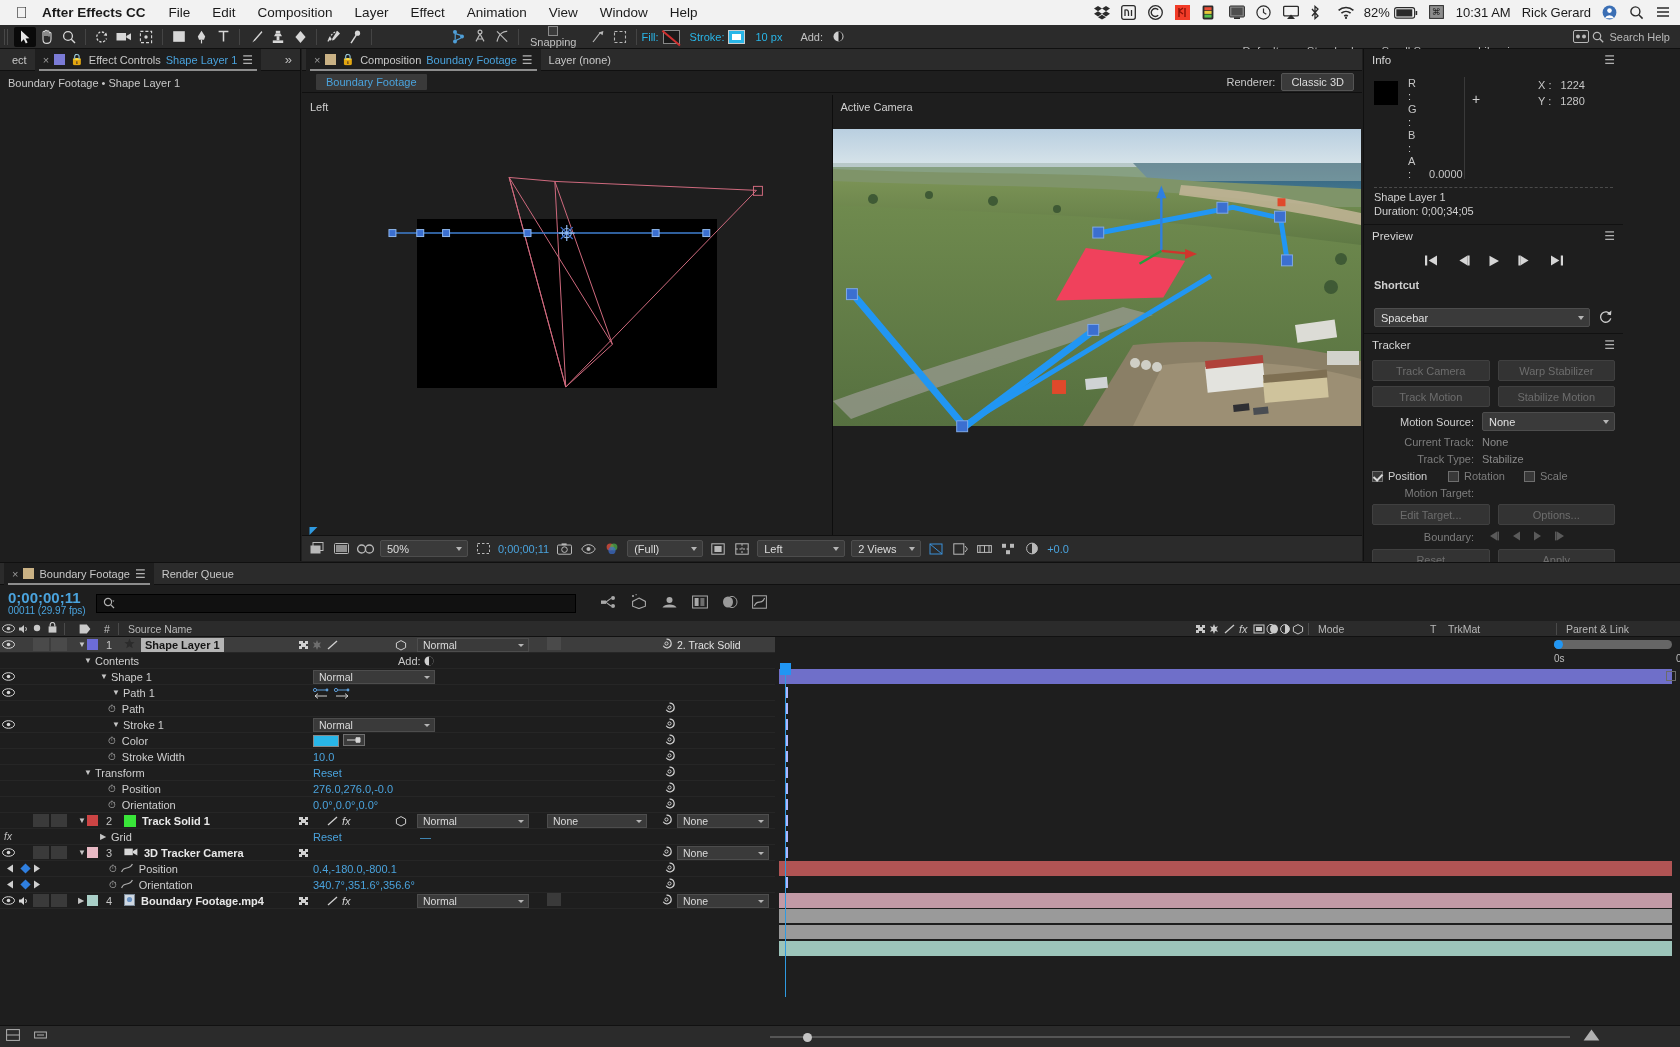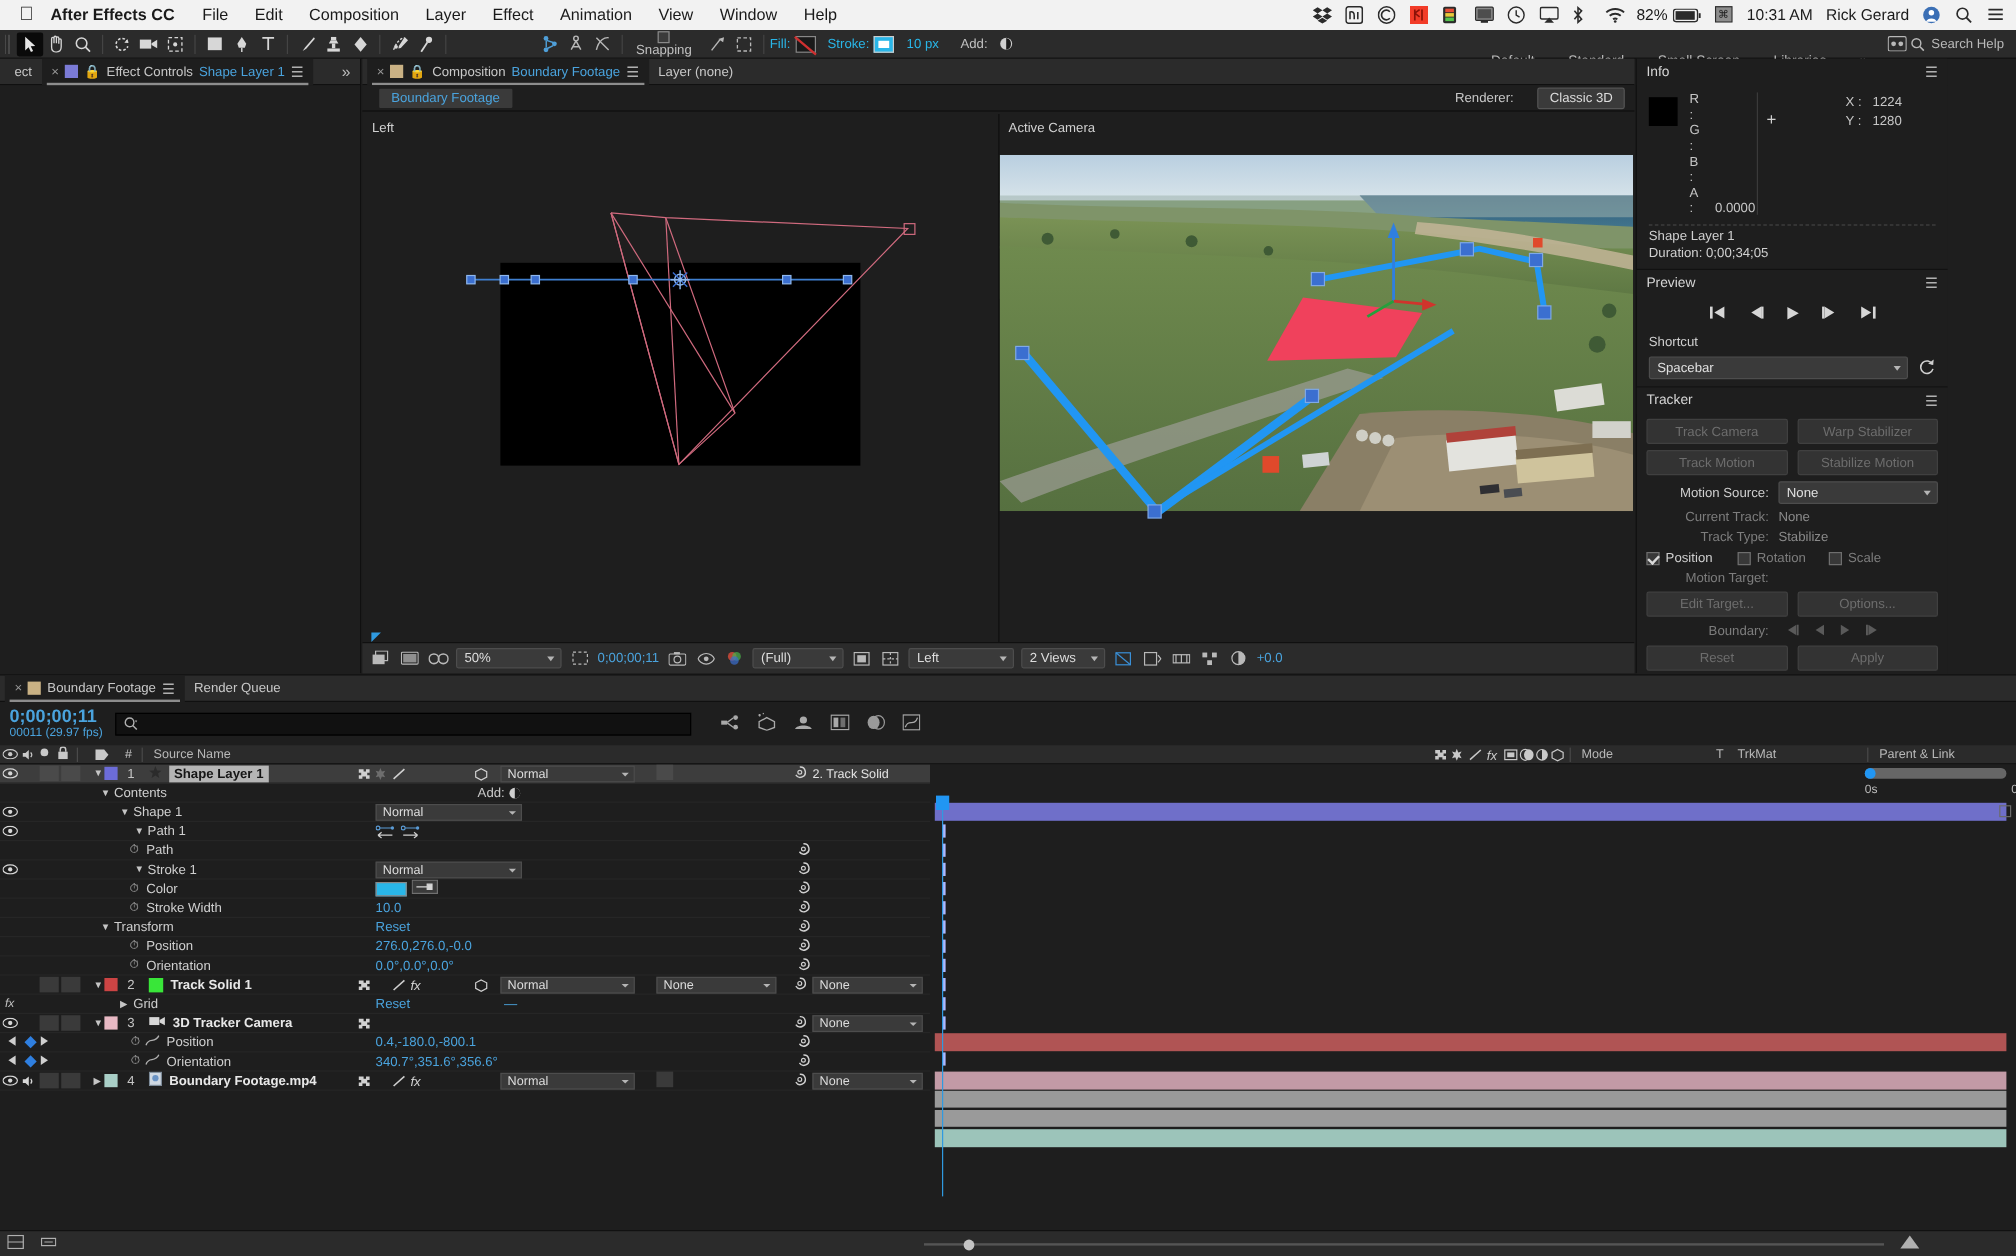--- a/index.html
+++ b/index.html
@@ -67,21 +67,21 @@
   #effectctl { left:0; top:49px; width:301px; height:512px; background:#1e1e1e; border-right:1px solid #101010;}
   #effectctl .sub { padding:6px 8px; font-size:11px; color:#c8c8c8; }
 
   
   #comppanel { left:302px; top:49px; width:1060px; height:512px; background:#1e1e1e; }
   .compheader { height:22px; background:#2b2b2b; display:flex; align-items:center; font-size:11px; padding-left:4px;
                 border-bottom:1px solid #101010;}
   .compnamebar { height:22px; background:#1e1e1e; display:flex; align-items:center; padding-left:14px;
                  font-size:11px; border-bottom:1px solid #101010; position:relative;}
   .compnamebtn { background:#3a3a3a; padding:2px 10px; color:#4aa3dd; border-radius:1px; }
-  .renderer { position:absolute; right:8px; top:2px; display:flex; align-items:center; gap:20px;}
+  .renderer { position:absolute; right:8px; top:2px; display:flex; align-items:center; gap:6px;}
   .rendbtn { background:#3a3a3a; border:1px solid #555; padding:2px 9px; color:#ddd; border-radius:2px;}
   .viewports { position:absolute; left:0; top:46px; right:0; bottom:26px; display:flex; background:#1e1e1e;}
   .vp { position:relative; flex:1; background:#1e1e1e; }
   .vp.left-vp { border-right:1px solid #0d0d0d; }
   .vplabel { position:absolute; left:8px; top:6px; font-size:11px; color:#d0d0d0; z-index:5;}
   .compfooter { position:absolute; left:0; right:0; bottom:0; height:26px; background:#2b2b2b;
                 display:flex; align-items:center; gap:6px; padding-left:6px; font-size:11px;
                 border-top:1px solid #101010;}
   .ddown { background:#3a3a3a; border:1px solid #4d4d4d; height:17px; display:flex; align-items:center;
            padding:0 16px 0 6px; position:relative; color:#ddd; font-size:11px; border-radius:2px;}
@@ -99,21 +99,21 @@
   .colorchip { width:24px;height:24px;background:#000; margin-top:4px;}
   .rgbcol { font-size:11px; line-height:13px; color:#c6c6c6; }
   .rgbcol div span.k { display:inline-block; width:12px; }
   .xycol { font-size:11px; line-height:16px; color:#c6c6c6; margin-left:auto; text-align:left; padding-right:28px;}
   .vdiv { position:absolute; left:100px; top:6px; bottom:6px; width:1px; background:#3a3a3a; }
   .plusmark{ position:absolute; left:108px; top:20px; color:#d0d0d0; font-size:14px;}
   .infolayer { padding:2px 10px 6px; font-size:11px; color:#d0d0d0; line-height:14px;}
   .dashrule { border-bottom:1px dashed #4a4a4a; margin:2px 10px 0; }
   .prevrow { display:flex; align-items:center; justify-content:center; gap:18px; height:30px; color:#d6d6d6; font-size:12px;}
   .shortrow { padding:2px 10px 6px; }
-  .shortlabel { font-size:11px; color:#cfcfcf; margin-bottom:6px;}
+  .shortlabel { font-size:11px; color:#cfcfcf; margin-bottom:17px;font-weight:bold;}
   .selbox { background:#3a3a3a; border:1px solid #4d4d4d; height:19px; display:flex; align-items:center;
             padding:0 16px 0 6px; position:relative; color:#e0e0e0; font-size:11px; border-radius:2px;}
   .selbox:after{content:"";position:absolute;right:5px;top:7px;border-left:3.5px solid transparent;
     border-right:3.5px solid transparent;border-top:4px solid #b5b5b5;}
   .trkgrid { padding:4px 8px 8px; }
   .trow { display:flex; align-items:center; margin-bottom:5px; gap:8px;}
   .tbtn2 { flex:1; height:21px; background:#333; border:1px solid #404040; border-radius:2px;
            display:flex;align-items:center;justify-content:center; color:#6d6d6d; font-size:11px;}
   .lbl { font-size:11px; color:#cfcfcf; }
   .lbl.dim { color:#7d7d7d; }
@@ -482,20 +482,21 @@
         <span class="swbox" style="background:#7b7bd6"></span>
         <span class="lockico">🔒</span>
         <span>Effect Controls</span>
         <span class="hl">Shape Layer 1</span>
         <span class="menuico">☰</span>
         <div class="ul"></div>
       </div>
       <div style="flex:1"></div>
       <div style="padding-right:8px;color:#bdbdbd;font-size:13px">»</div>
     </div>
+    <div class="sub">Boundary Footage • Shape Layer 1</div>
   </div>
 
   <div class="panel" id="comppanel">
     <div class="compheader">
       <div class="ptab active">
         <span class="closeX">×</span>
         <span class="swbox" style="background:#c9b184"></span>
         <span class="lockico">🔒</span>
         <span>Composition</span>
         <span class="hl">Boundary Footage</span>

